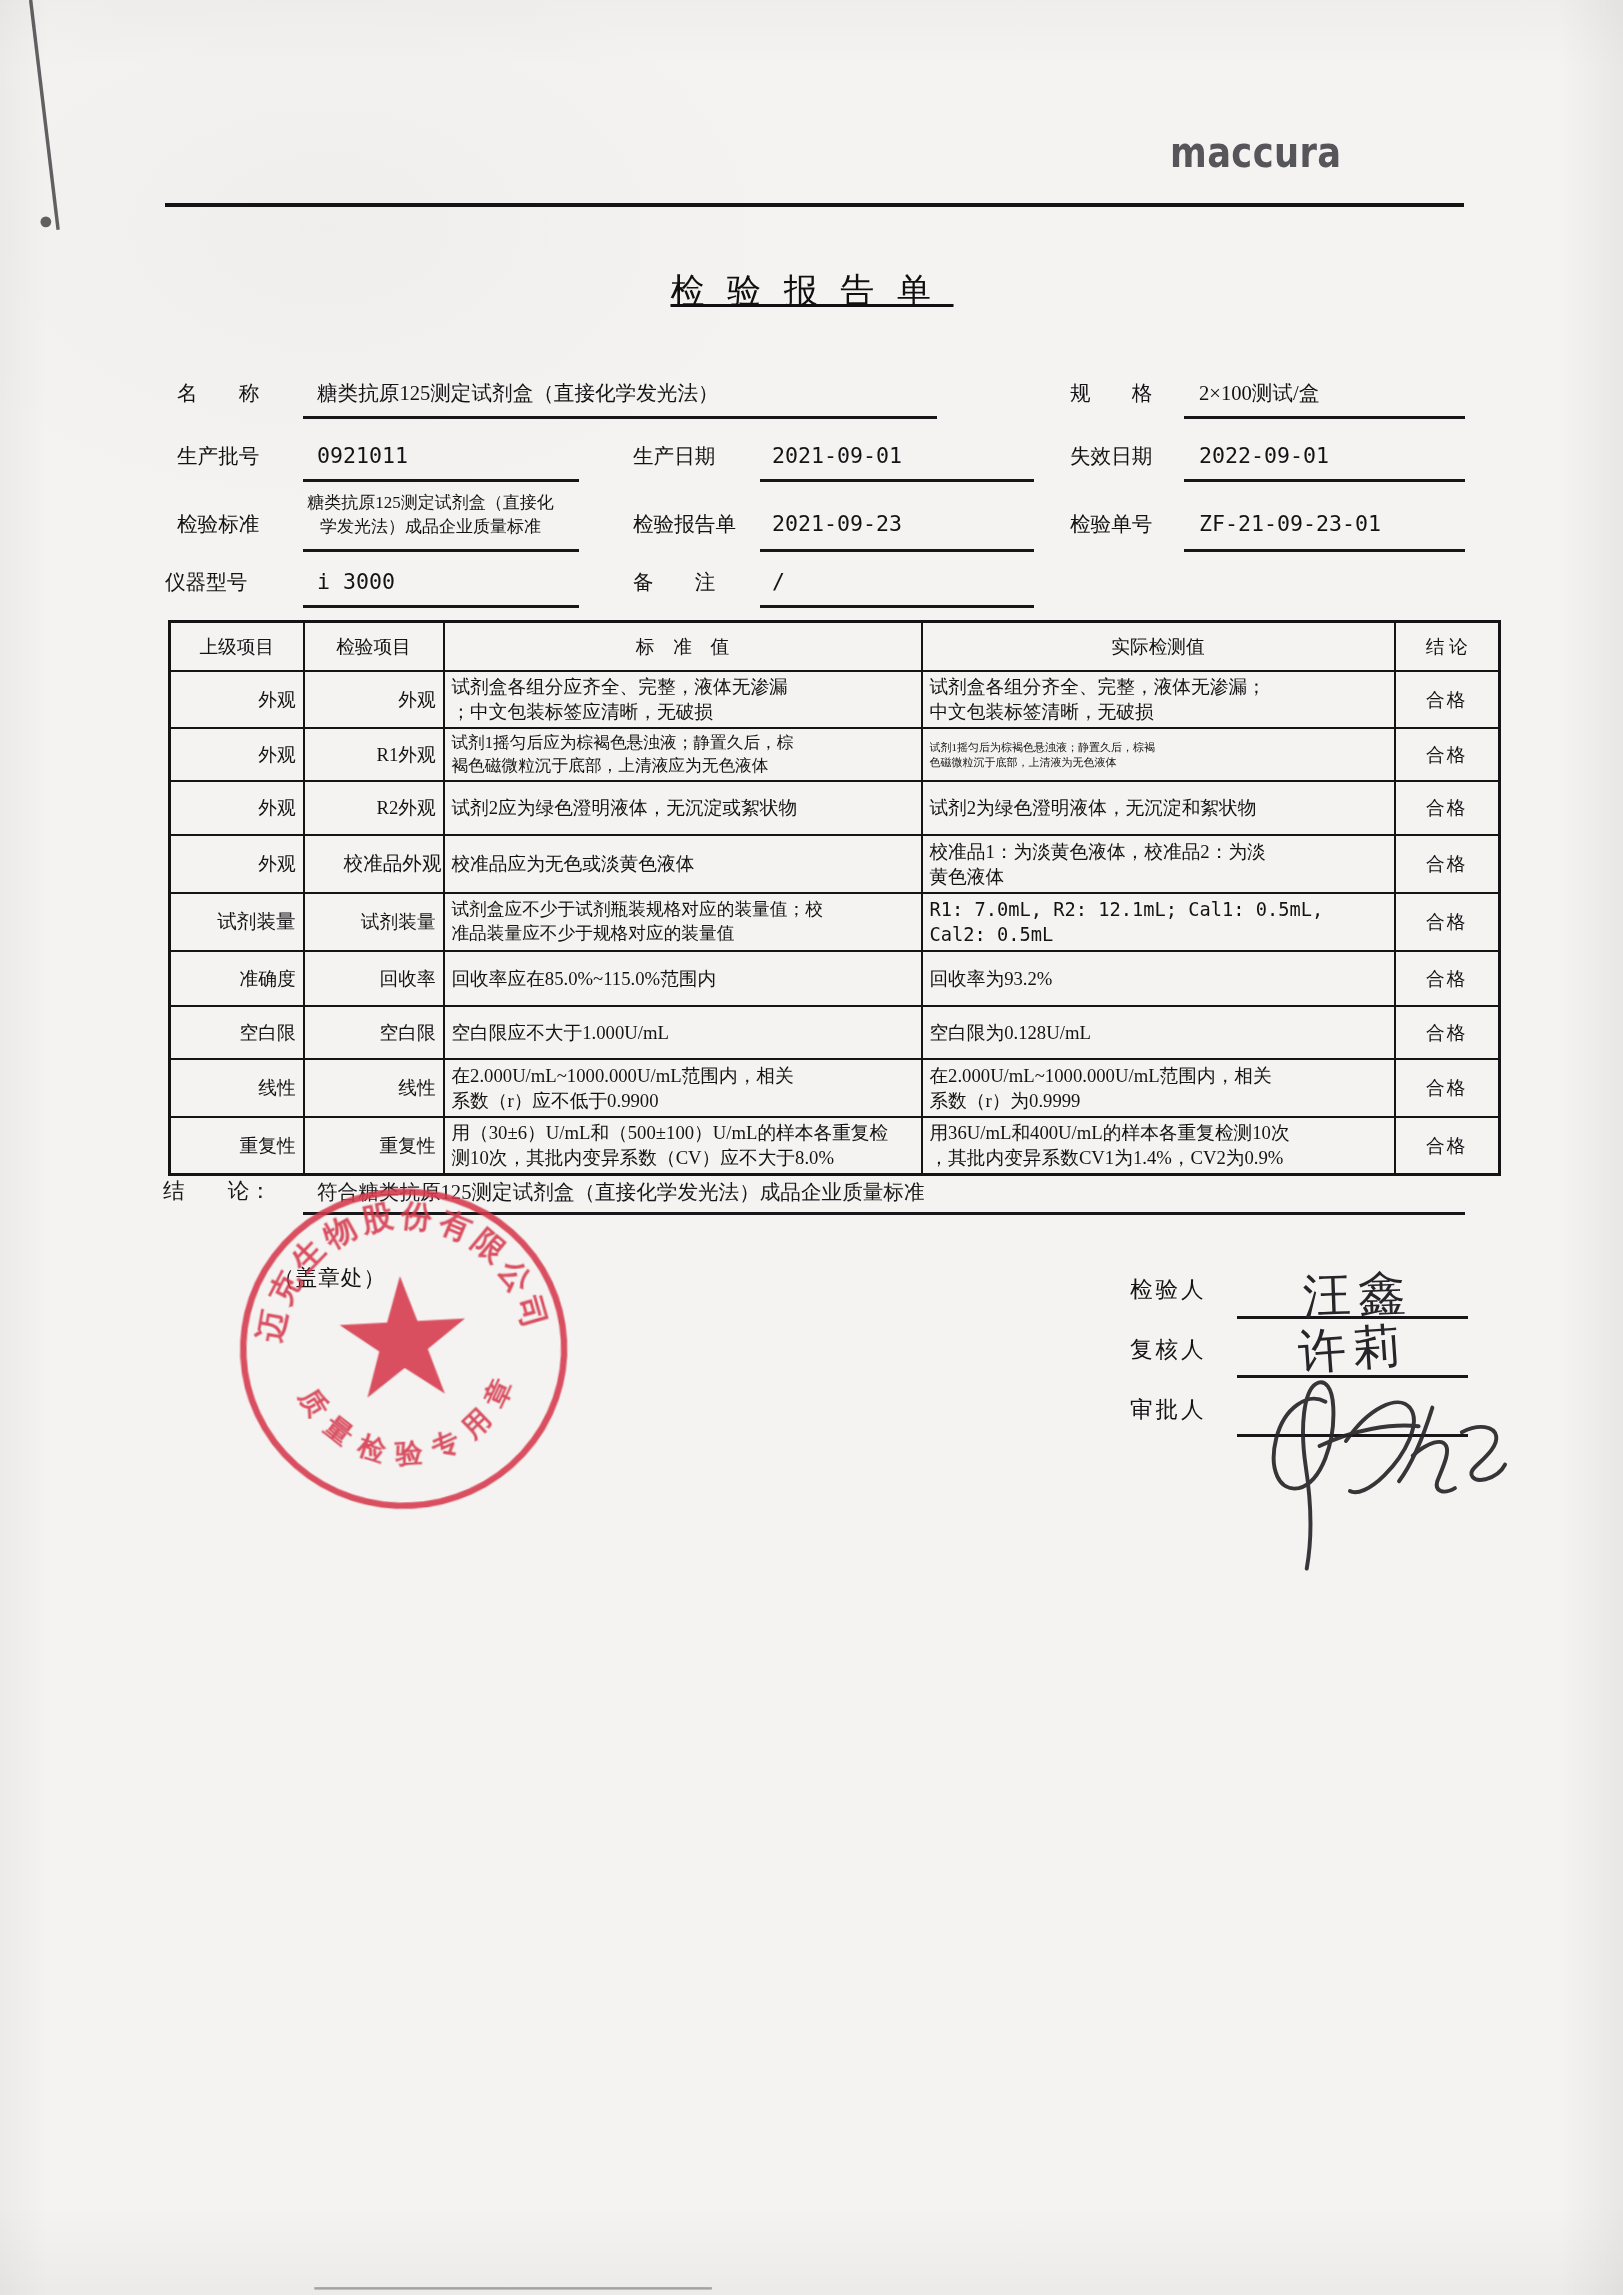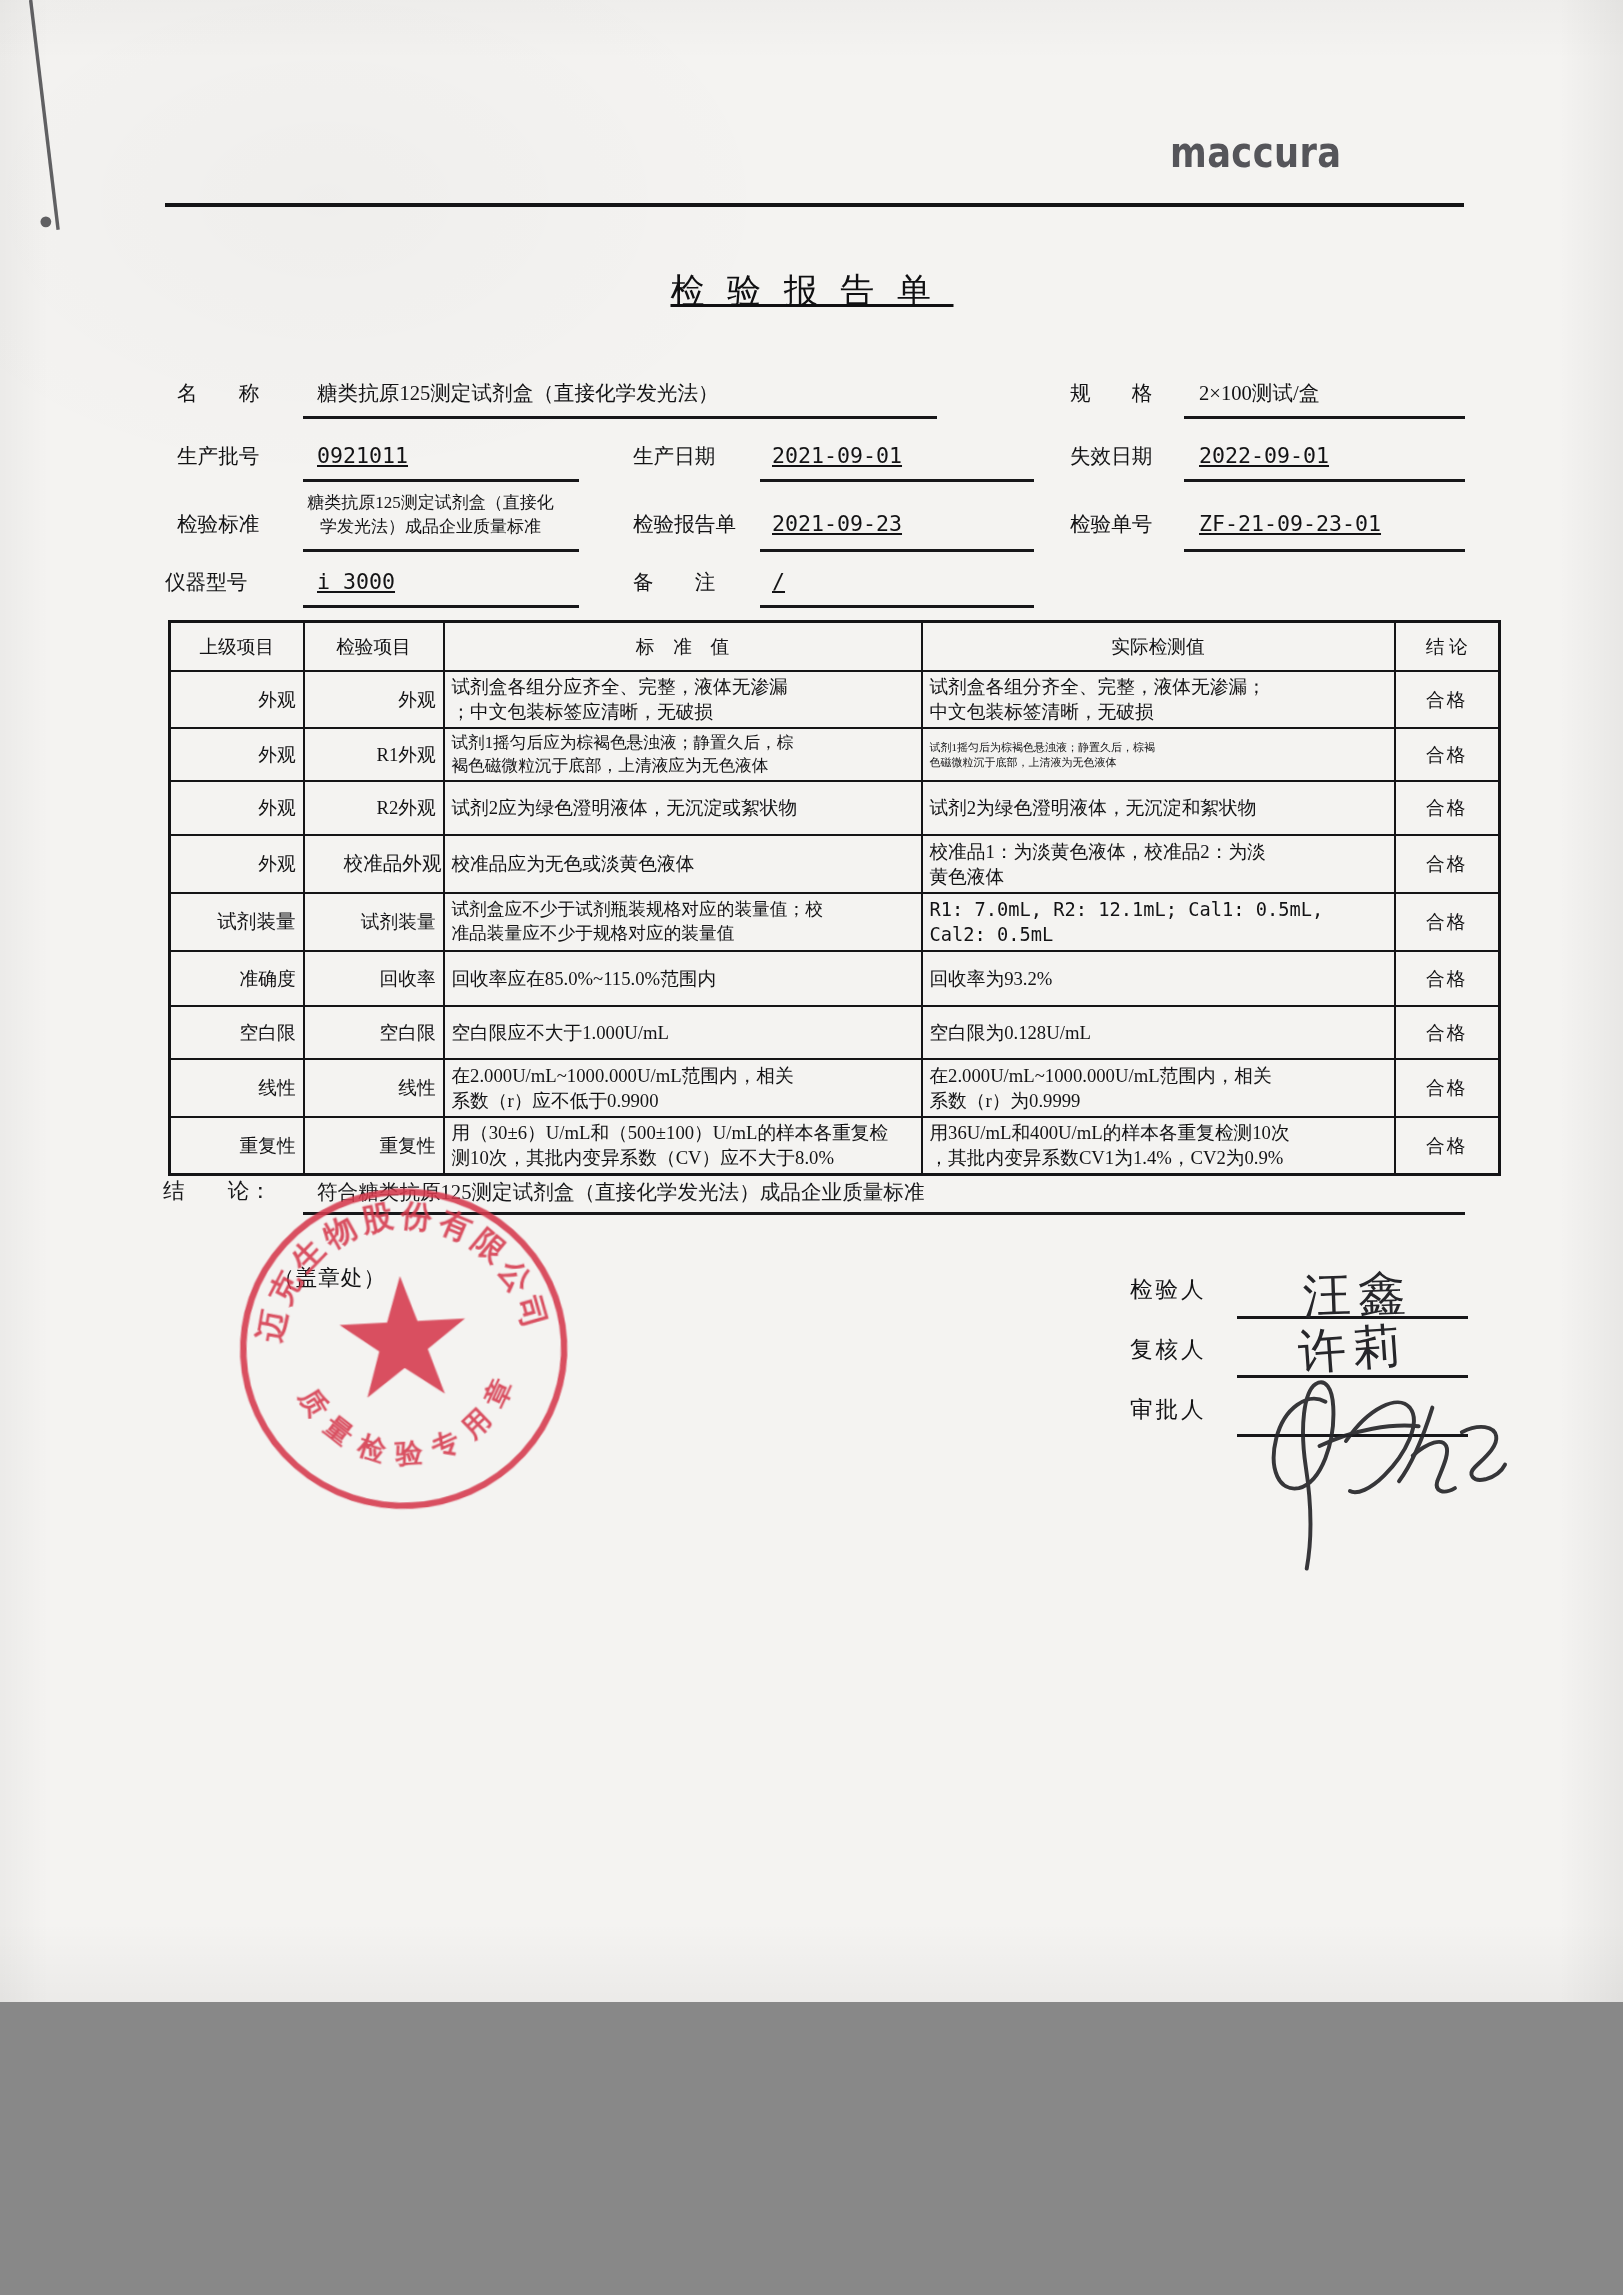--- a/index.html
+++ b/index.html
@@ -1,38 +1,38 @@
 <!DOCTYPE html>
 <html style="font-size:7.9px"><head>
 <meta charset="utf-8">
 <style>
   html,body{margin:0;padding:0;background:#888;}
   .page{
-    position:relative;width:1624px;height:2002px;overflow:hidden;
+    position:relative;width:1624px;height:2295px;overflow:hidden;
     background:
       radial-gradient(785px 491px at 20% 10%, rgba(0,0,0,0.02), transparent 60%),
       linear-gradient(90deg, rgba(0,0,0,0.035), transparent 3%, transparent 96%, rgba(0,0,0,0.05)),
       linear-gradient(180deg, rgba(0,0,0,0.025), transparent 3%, transparent 96%, rgba(0,0,0,0.035)),
       #f4f3f1;
     font-family:"Liberation Serif", serif;
     color:#18181a;
   }
   .abs{position:absolute;}
   .logo{
     font-family:"DejaVu Sans", sans-serif;
     font-weight:800;font-size:43px;color:#55555a;
     transform:scaleX(0.82);transform-origin:left center;letter-spacing:0.5px;
   }
   .rule{position:absolute;background:#141416;}
   .doc-title{
     width:1624px;text-align:center;font-size:34px;letter-spacing:22.6px;color:#101012;text-decoration:underline;
   }
   .flabel{font-size:20.6px;color:#131315;white-space:pre;}
   .fvalue{font-size:20.6px;color:#131315;white-space:pre;}
-  .vmono{font-family:"DejaVu Sans Mono","Liberation Mono",monospace;font-size:21.6px;text-decoration:underline;}
+  .vmono{font-family:"DejaVu Sans Mono","Liberation Mono",monospace;font-size:21.6px;}
   .fsmall{font-size:17px;line-height:1.42;white-space:pre-wrap;width:265px;text-align:center;}
   .uline{position:absolute;background:#17171a;height:2.5px;}
   table.report{
     border-collapse:collapse;table-layout:fixed;width:1329px;
     border:3.4px solid #141416;background:transparent;
   }
   table.report td{
     border:2px solid #141416;vertical-align:middle;
     font-size:18.7px;line-height:1.34;color:#131315;
     padding:2.9px 6.9px;overflow:hidden;

